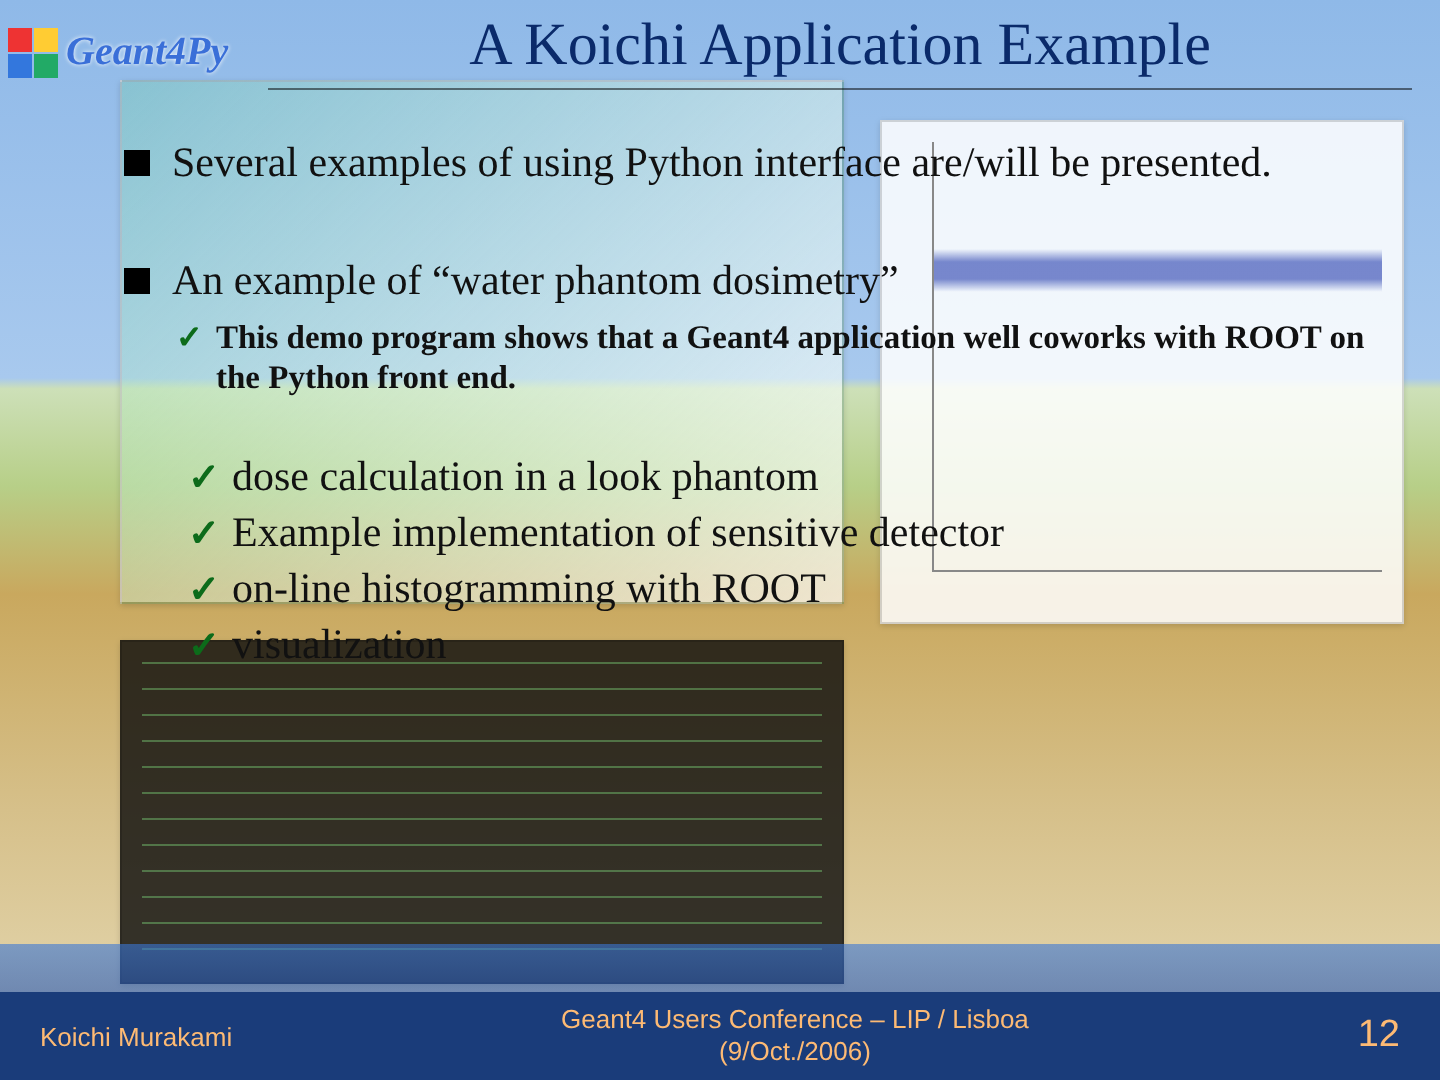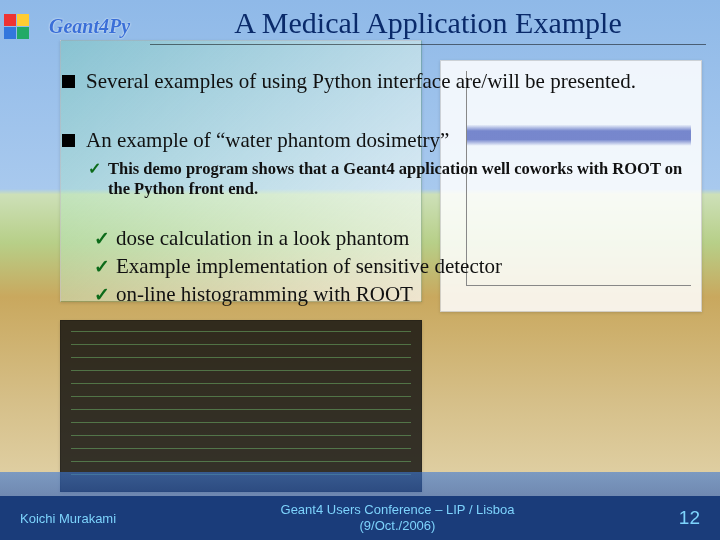--- a/index.html
+++ b/index.html
@@ -41,21 +41,21 @@
     background: repeating-linear-gradient(to bottom,
       rgba(120,255,120,0.35) 0 1px, transparent 1px 13px);
   }
 
   .title-bar {
     position: relative;
     display: flex; align-items: flex-start; gap: 10px;
     padding: 6px 14px 0 4px;
   }
   .logo-block {
-    display: flex; align-items: center; gap: 20px;
+    display: flex; align-items: center; gap: 4px;
     padding-top: 8px;
   }
   .logo-squares {
     display: grid; grid-template-columns: repeat(2, 12px);
     grid-auto-rows: 12px; gap: 1px;
   }
   .logo-squares span { width: 12px; height: 12px; display: block; }
   .sq-r { background:#e33; } .sq-y { background:#fc3; }
   .sq-b { background:#37d; } .sq-g { background:#2a6; }
   .logo-text {
@@ -95,21 +95,21 @@
   .feat { position: relative; padding-left: 22px; font-size: 21px; margin: 3px 0; }
   .feat::before {
     content:"\2713"; position:absolute; left:0; top:1px;
     color:#0c6b1a; font-weight:bold; font-size:19px;
   }
 
   .footer {
     position: absolute; left:0; right:0; bottom:0;
     height: 44px;
     background: #1a3c7a;
-    color: #7dd3fc;
+    color: #fdba74;
     display: flex; align-items: center; justify-content: space-between;
     font-family: "Trebuchet MS", Arial, sans-serif;
     font-size: 13px;
     padding: 0 20px;
   }
   .footer .center { text-align: center; line-height: 1.25; }
   .footer .right  { font-size: 19px; }
 
   .taskbar {
     position: absolute; left:0; right:0; bottom:44px;
@@ -129,38 +129,39 @@
 <div class="title-bar">
   <div class="logo-block">
     <div class="logo-squares">
       <span class="sq-r"></span>
         <span class="sq-y"></span>
       <span class="sq-b"></span>
         <span class="sq-g"></span>
     </div>
     <span class="logo-text">Geant4Py</span>
   </div>
-  <div class="title">A Medical Application Example</div>
+  <div class="title">A Koichi Application Example</div>
 </div>
 
 <div class="content">
 
   <div class="bullet">Several examples of using Python interface are/will be presented.</div>
 
   <div style="height:18px"></div>
 
   <div class="bullet">An example of “water phantom dosimetry”</div>
   <div class="sub-check">This demo program shows that a Geant4 application well coworks with ROOT on the Python front end.</div>
 
   <div style="height:20px"></div>
 
   <div class="feat-list">
     <div class="feat">dose calculation in a look phantom</div>
     <div class="feat">Example implementation of sensitive detector</div>
     <div class="feat">on-line histogramming with ROOT</div>
+    <div class="feat">visualization</div>
   </div>
 
 </div>
 
 <div class="footer">
   <div>Koichi Murakami</div>
   <div class="center">
     <div>Geant4 Users Conference – LIP / Lisboa</div>
     <div>(9/Oct./2006)</div>
   </div>

